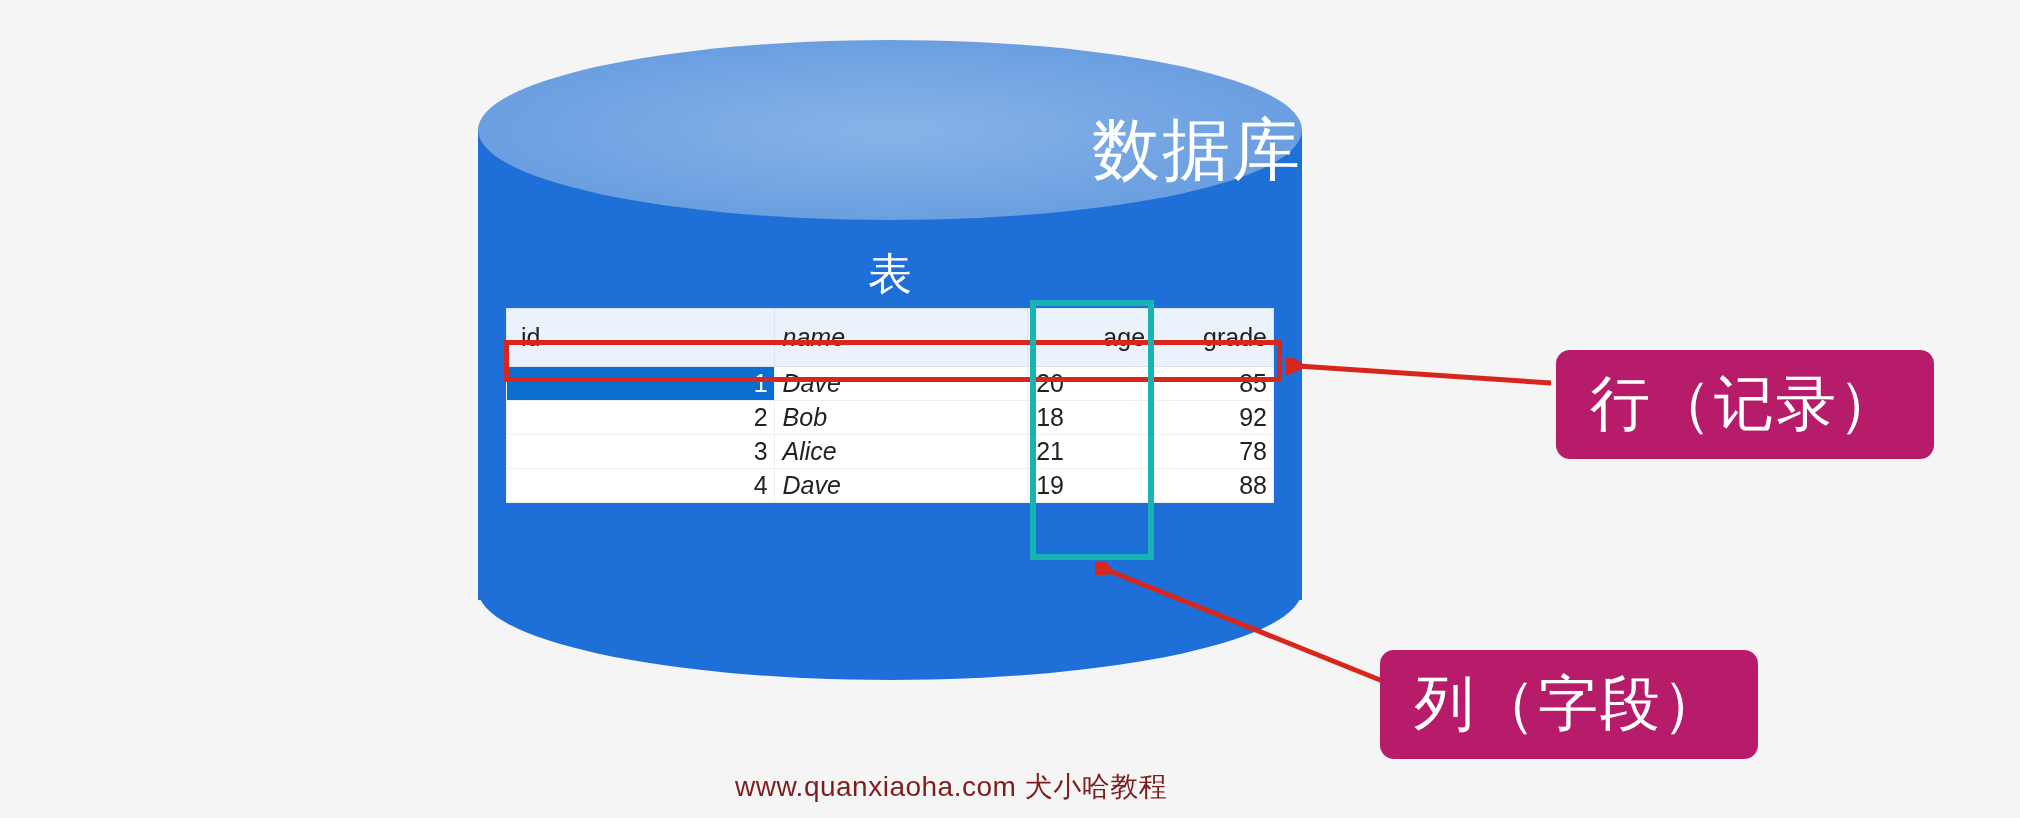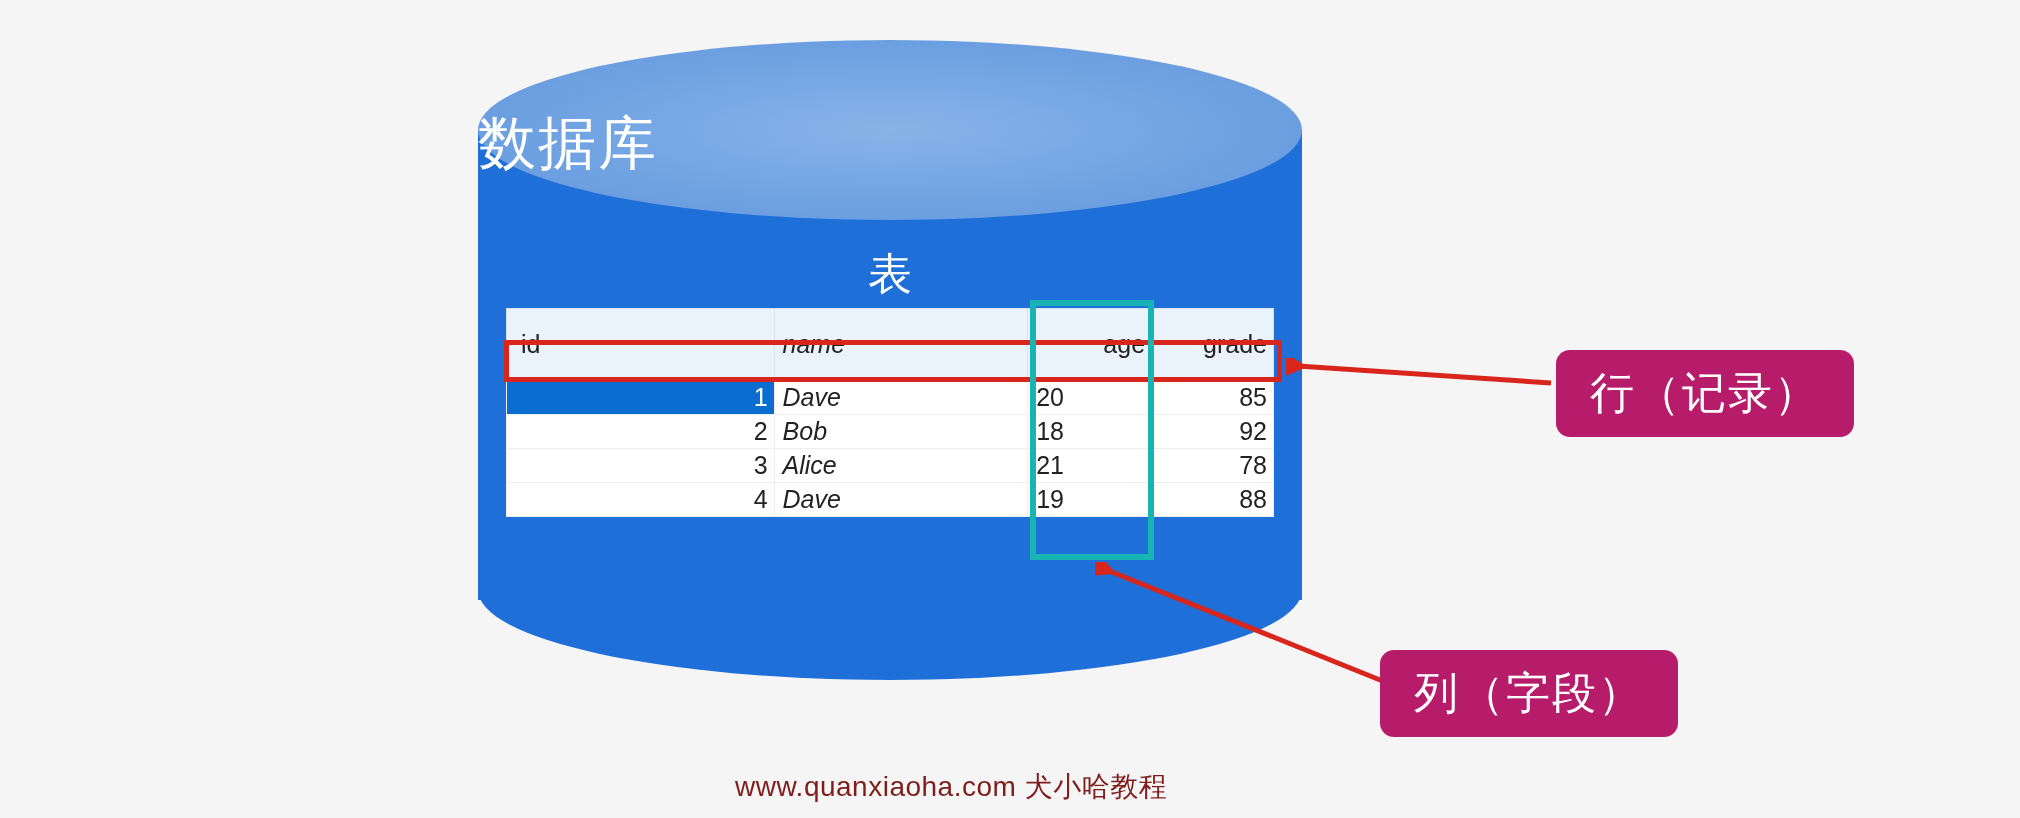--- a/index.html
+++ b/index.html
@@ -46,23 +46,23 @@
     height: 180px;
     background: #1f6fd9;
     border-radius: 50% / 50%;
     z-index: 0;
   }
   .db-title {
     position: absolute;
     top: 65px;
     left: 0;
     width: 824px;
-    text-align: left;
+    text-align: right;
     color: #fff;
-    font-size: 58px;
+    font-size: 68px;
     font-weight: 400;
     z-index: 3;
     letter-spacing: 2px;
   }
   .table-title {
     position: absolute;
     top: 205px;
     left: 0;
     width: 824px;
     text-align: center;
@@ -81,21 +81,21 @@
     background: #fff;
     z-index: 3;
     border-collapse: collapse;
     font-size: 25px;
     color: #222;
   }
   .data-table th {
     background: #eaf2fb;
     text-align: left;
     font-weight: 400;
-    padding: 21px 8px;
+    padding: 14px 8px;
     border: 1px solid #d9e4f0;
     height: 34px;
     margin-left: 35px;
   }
   .data-table td {
     padding: 2px 8px;
     border: 1px solid #eee;
     height: 34px;
   }
   .data-table .col-id   { width: 268px; text-align: right; padding-right: 6px; }
@@ -152,21 +152,21 @@
     height: 150px;
     z-index: 6;
     pointer-events: none;
   }
 
   
   .label-badge {
     position: absolute;
     background: #b71c6b;
     color: #fff;
-    font-size: 44px;
+    font-size: 60px;
     padding: 14px 34px;
     border-radius: 14px;
     z-index: 7;
     white-space: nowrap;
     letter-spacing: 2px;
   }
   .label-row { left: 1556px; top: 350px; }
   .label-col { left: 1380px; top: 650px; }
 
   

